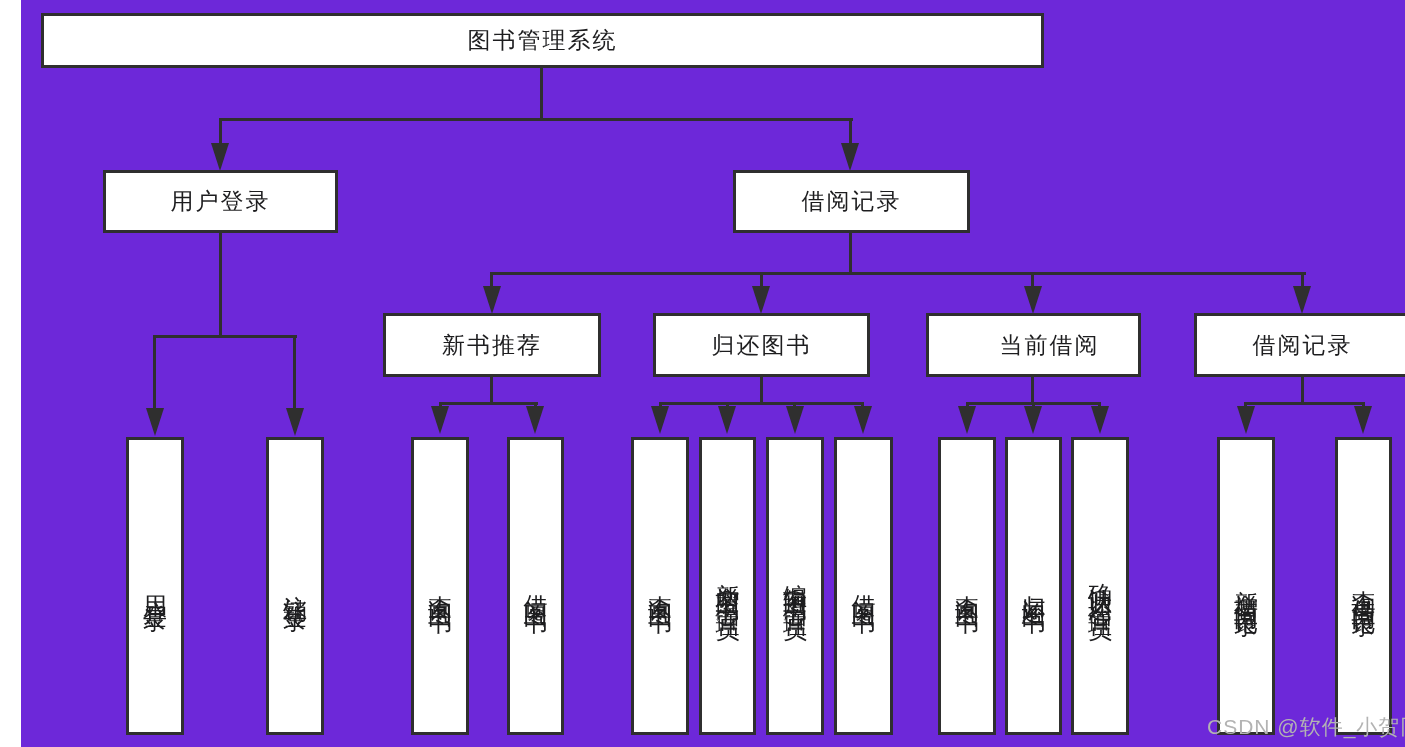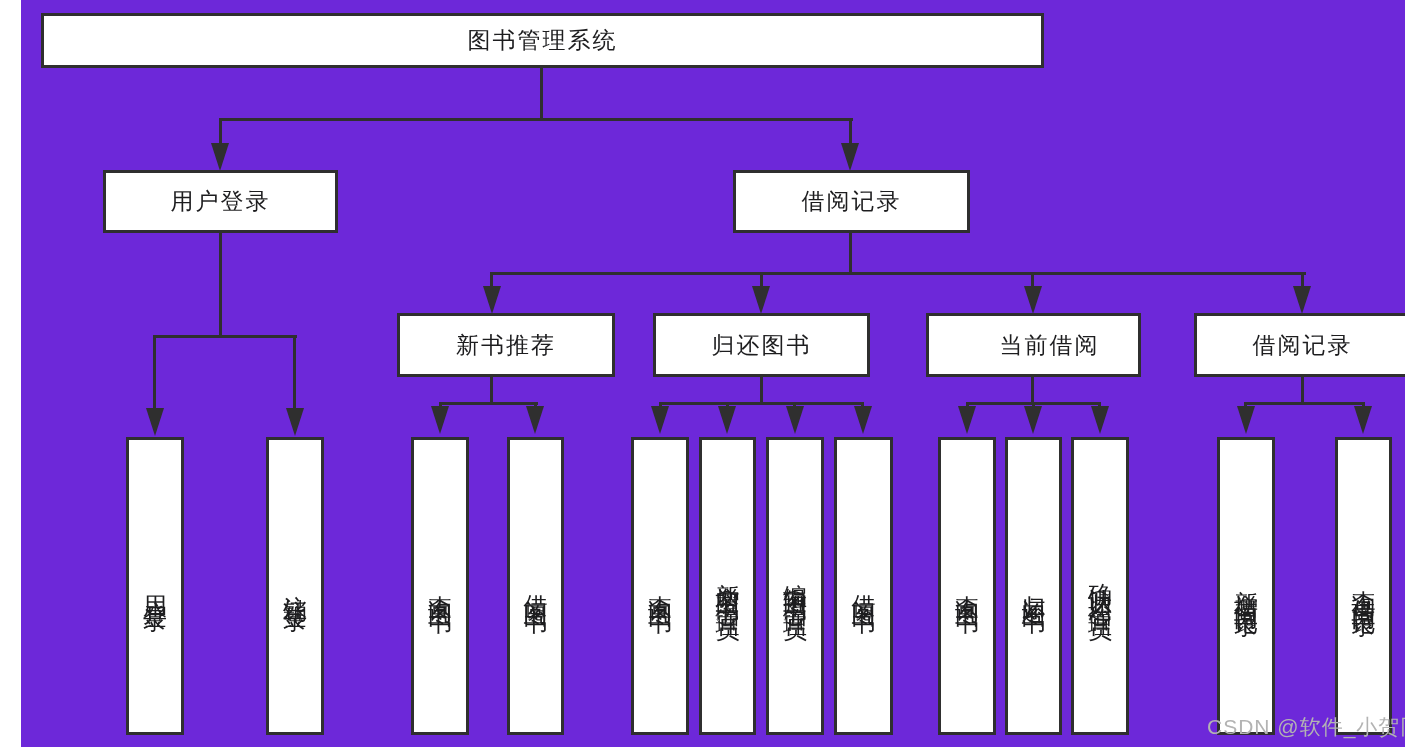--- a/index.html
+++ b/index.html
@@ -93,21 +93,21 @@
   <div class="ln" style="left:1223px;top:402px;width:3px;height:12px;"></div>
   <div class="ln" style="left:1341px;top:402px;width:3px;height:12px;"></div>
   <div class="arr" style="left:1216px;top:406px;"></div>
   <div class="arr" style="left:1333px;top:406px;"></div>
 
   <div class="box" style="left:20px;top:13px;width:1003px;height:55px;">图书管理系统</div>
 
   <div class="box" style="left:82px;top:170px;width:235px;height:63px;">用户登录</div>
   <div class="box" style="left:712px;top:170px;width:237px;height:63px;">借阅记录</div>
 
-  <div class="box" style="left:376px;top:313px;width:218px;height:64px;">新书推荐</div>
+  <div class="box" style="left:362px;top:313px;width:218px;height:64px;">新书推荐</div>
   <div class="box" style="left:632px;top:313px;width:217px;height:64px;">归还图书</div>
   <div class="box" style="left:905px;top:313px;width:215px;height:64px;padding-left:32px;">当前借阅</div>
   <div class="box" style="left:1173px;top:313px;width:217px;height:64px;">借阅记录</div>
 
   <div class="box v" style="left:105px;top:437px;width:58px;height:298px;">用户登录</div>
   <div class="box v" style="left:245px;top:437px;width:58px;height:298px;">注销登录</div>
 
   <div class="box v" style="left:390px;top:437px;width:58px;height:298px;">查询图书</div>
   <div class="box v" style="left:486px;top:437px;width:57px;height:298px;">借阅图书</div>
 

